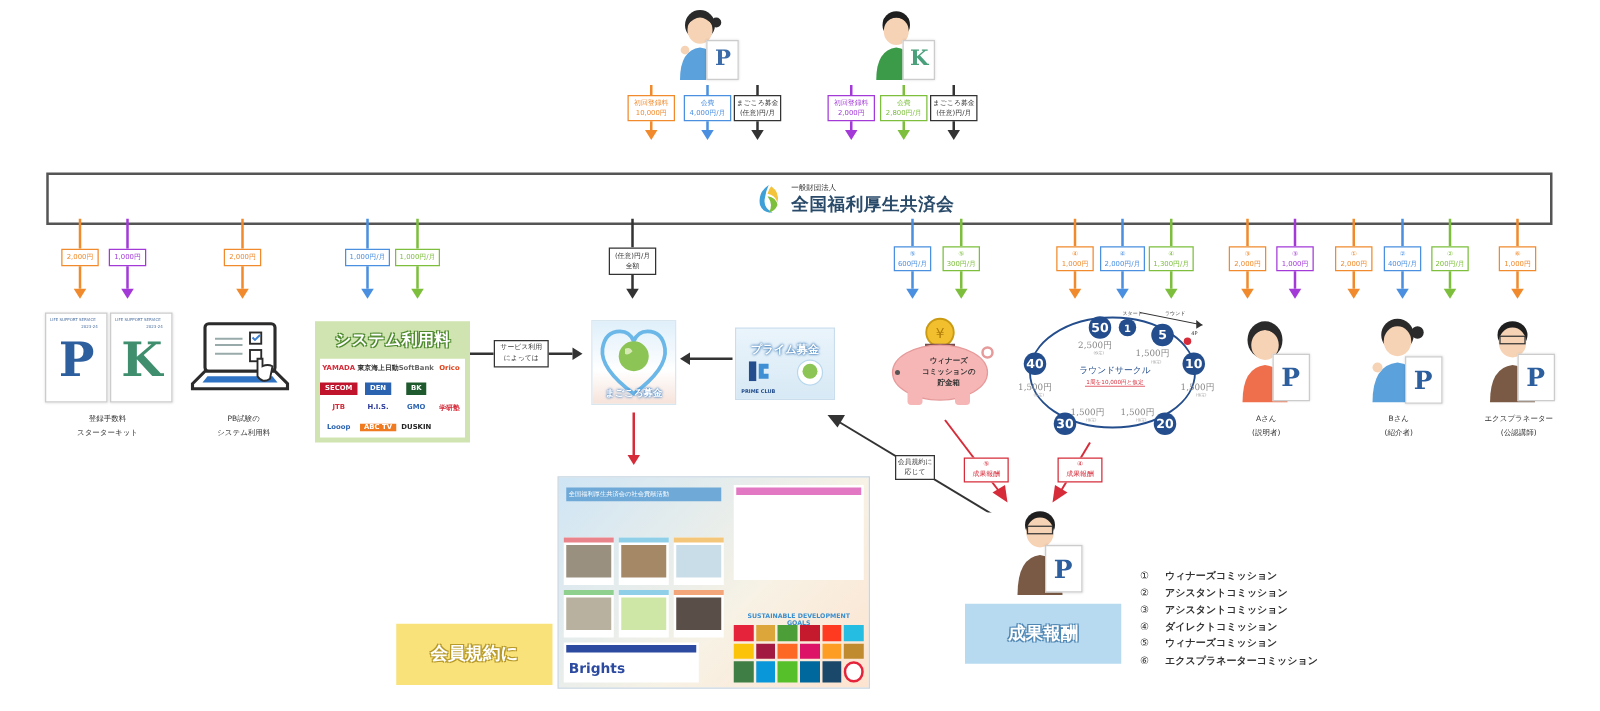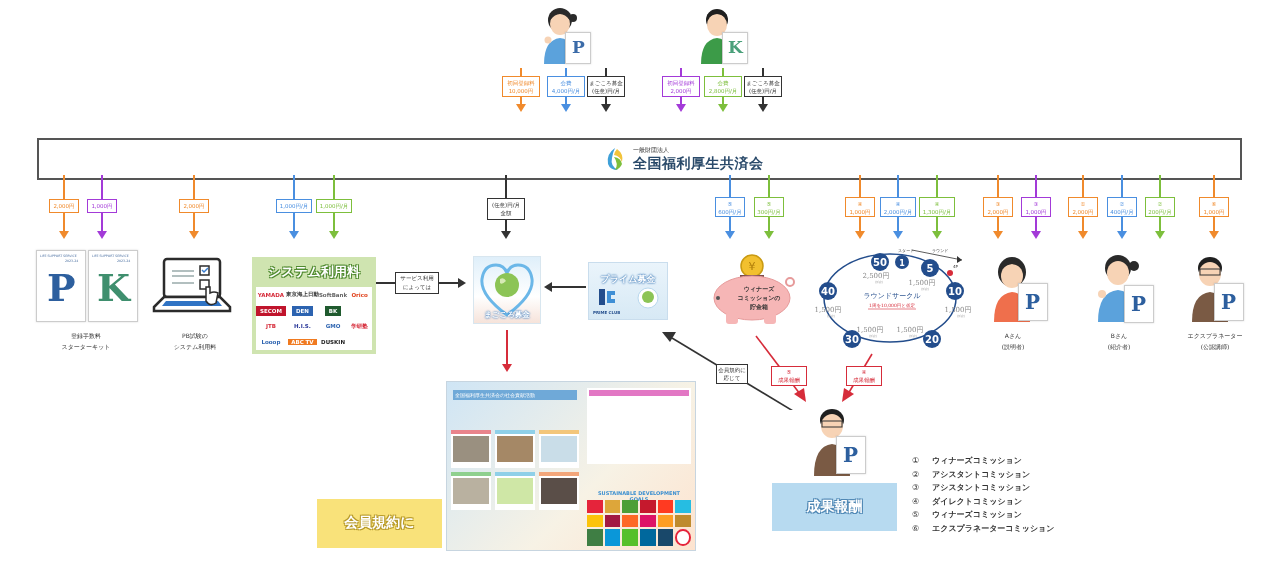--- a/index.html
+++ b/index.html
@@ -501,20 +501,24 @@
     <div style="background:#fff;border-top:4px solid #8fd08e;">
         <div style="margin:2px;height:26px;background:#b9b1a0;"></div>
       </div>
     <div style="background:#fff;border-top:4px solid #8fd0e8;">
         <div style="margin:2px;height:26px;background:#cfe7a6;"></div>
       </div>
     <div style="background:#fff;border-top:4px solid #f3a67a;">
         <div style="margin:2px;height:26px;background:#5a4e48;"></div>
       </div>
   </div>
+  <div class="abs" style="left:4px;top:132px;width:108px;height:32px;background:#fff;">
+    <div style="height:6px;background:#2c4aa0;margin:2px;"></div>
+    <div style="position:absolute;left:4px;top:14px;font-size:11px;font-weight:bold;color:#2c4aa0;">Brights</div>
+  </div>
   <div class="abs" style="left:140px;top:6px;width:104px;height:76px;background:#fff;">
     <div style="height:6px;background:#e277c4;margin:2px;"></div>
   </div>
   <div class="abs" style="left:144px;top:108px;width:96px;font-size:5px;font-weight:bold;color:#3b8fd0;text-align:center;">SUSTAINABLE DEVELOPMENT GOALS</div>
   <div class="abs" id="sdgs-grid" style="left:140px;top:118px;width:104px;height:46px;display:grid;grid-template-columns:repeat(6,1fr);gap:2px;">
       <div style="background: rgb(229, 36, 59);"></div>
       <div style="background: rgb(221, 166, 58);"></div>
       <div style="background: rgb(76, 159, 56);"></div>
       <div style="background: rgb(197, 25, 45);"></div>
       <div style="background: rgb(255, 58, 33);"></div>

